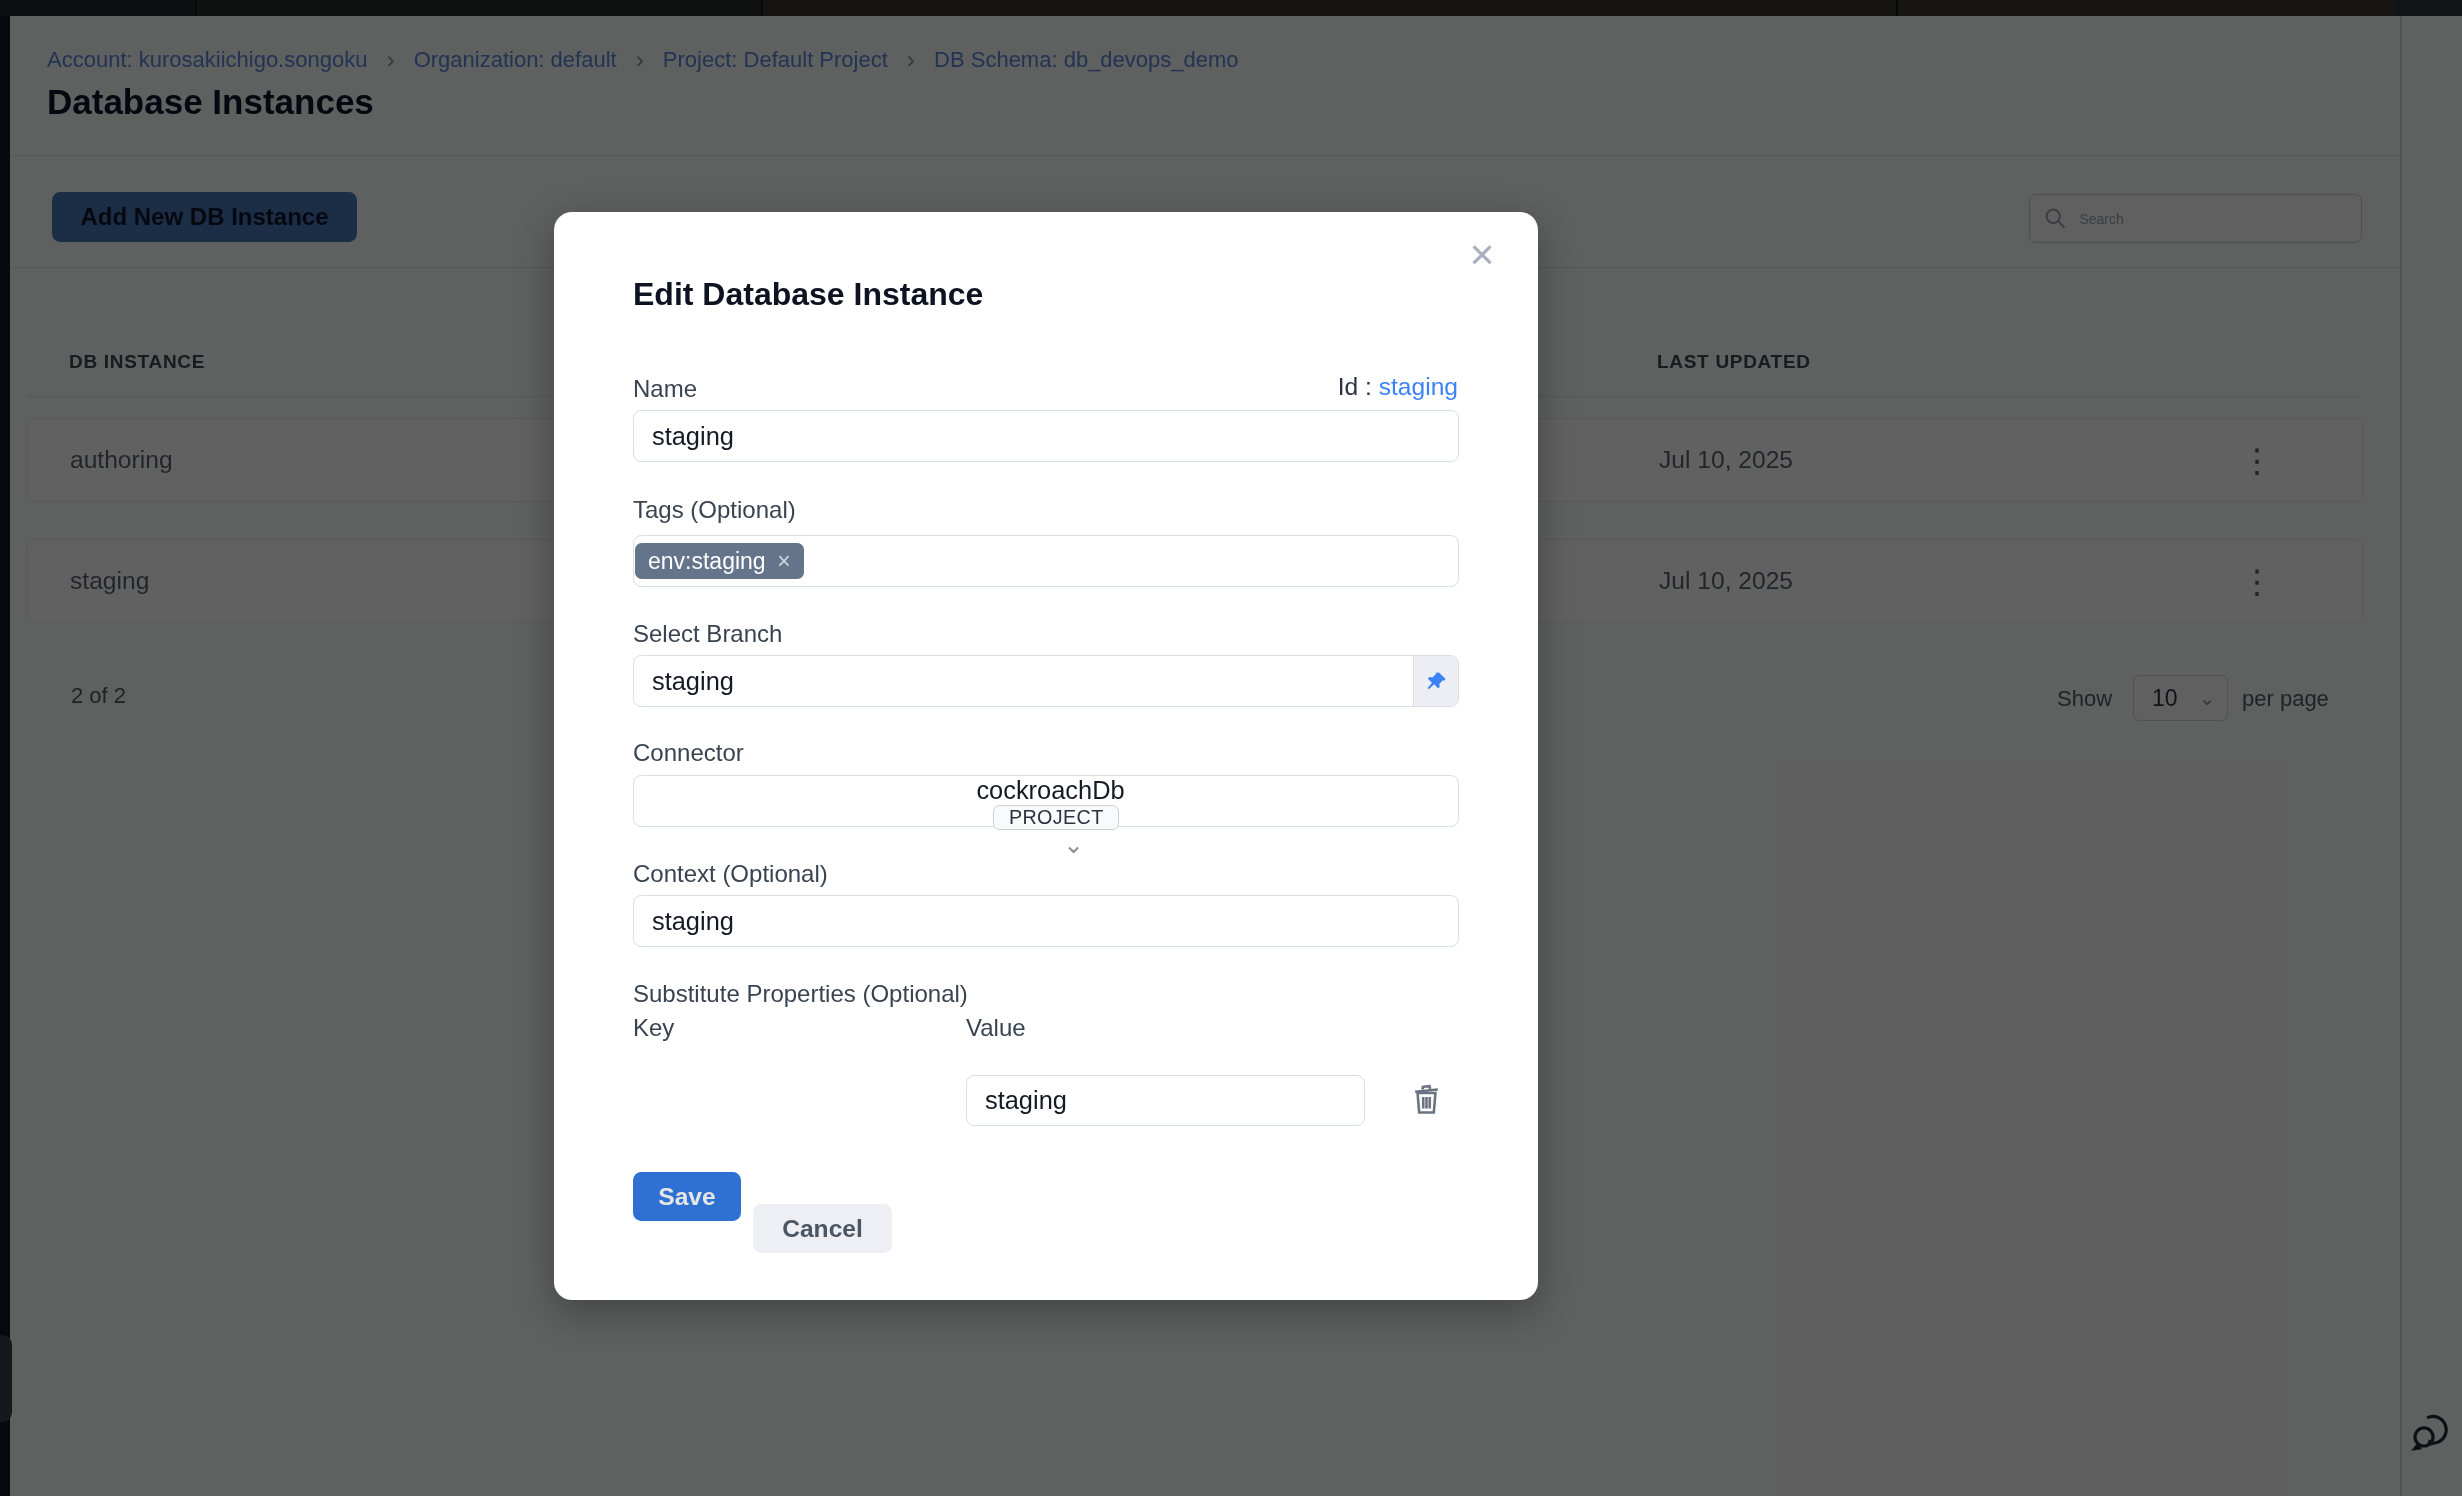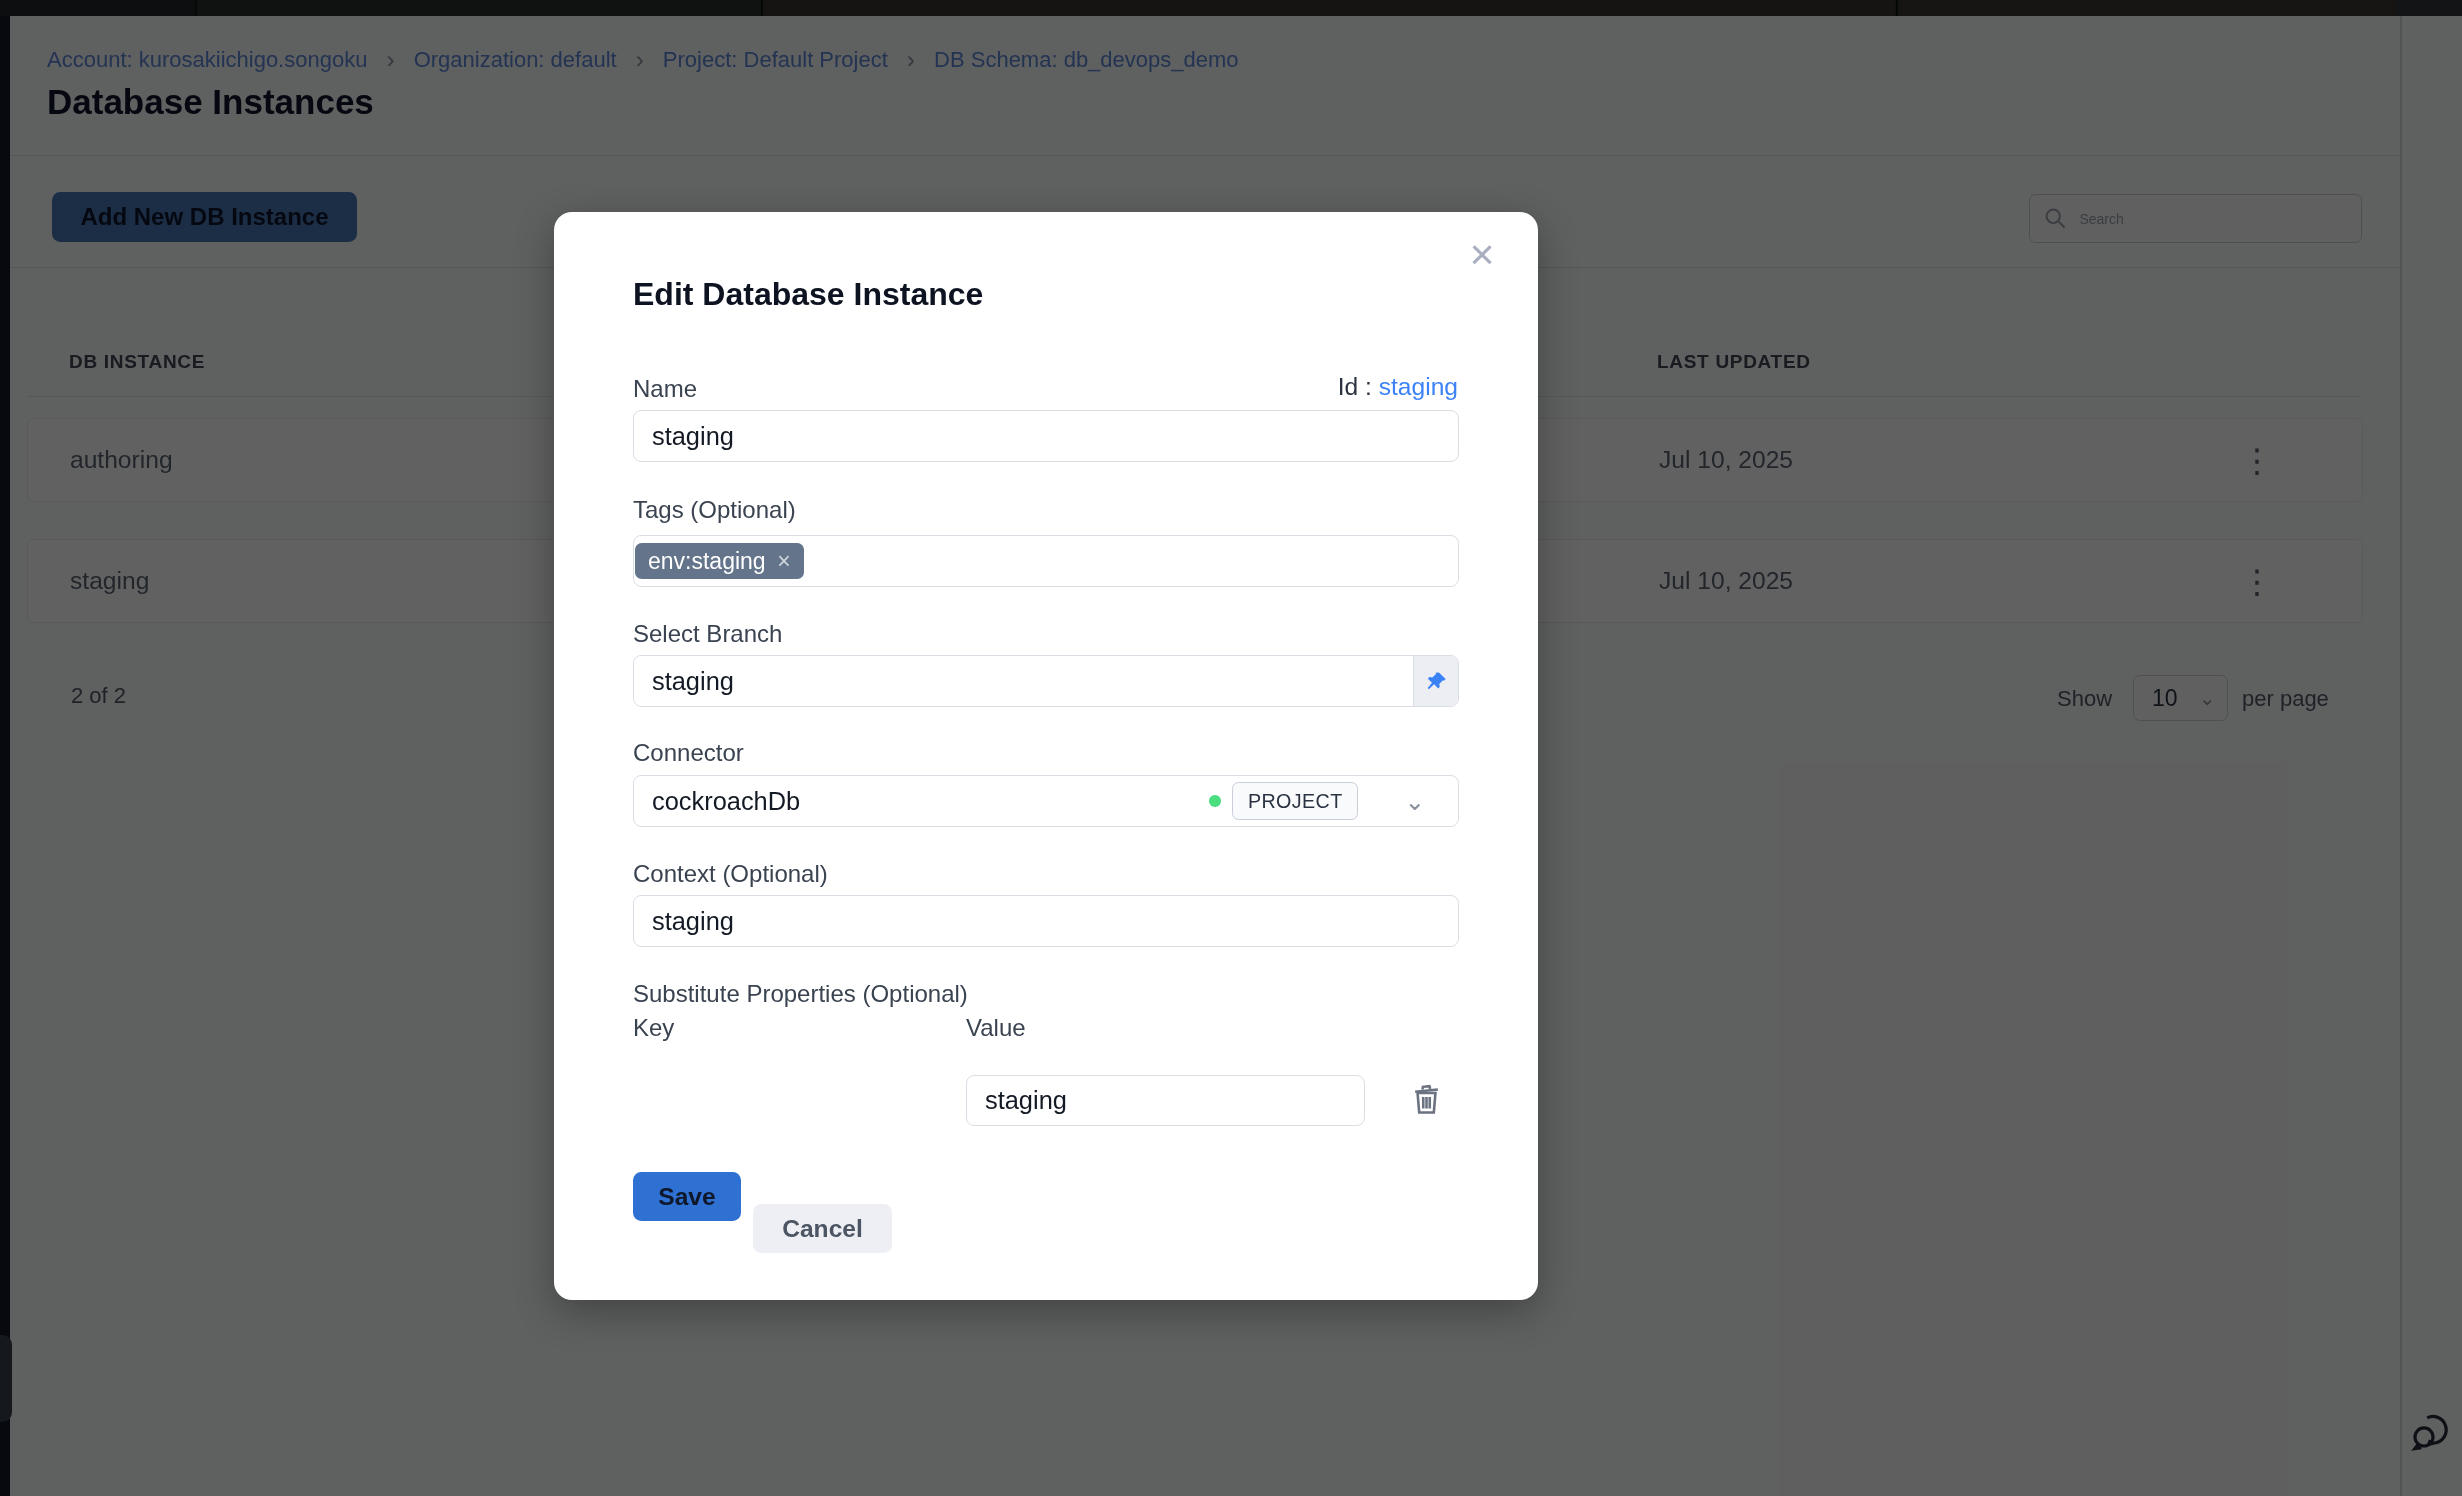--- a/index.html
+++ b/index.html
@@ -82,33 +82,33 @@
         padding:0 13px;font-size:23px;color:#fff;cursor:default;}
   .chipx{margin-left:11.5px;color:#cdd4dc;font-size:23px;cursor:pointer;}
   .branchwrap{position:absolute;left:79px;top:443px;width:826px;height:52px;
               border:1.6px solid #d9dde4;border-radius:8.2px;box-sizing:border-box;display:flex;}
   .branchwrap input{flex:1;border:0;outline:0;font-size:25.4px;color:#141a24;padding-left:18px;
                     border-radius:8.2px 0 0 8.2px;font-family:"Liberation Sans",sans-serif;}
   .pinbtn{width:44px;background:#eceef3;border-left:1.6px solid #d9dde4;border-radius:0 6.6px 6.6px 0;
           display:flex;align-items:center;justify-content:center;cursor:pointer;}
   .connector{position:absolute;left:79px;top:563px;width:826px;height:52px;
              border:1.6px solid #d9dde4;border-radius:8.2px;box-sizing:border-box;display:flex;
-             align-items:center;padding:0 33px 0 18px;cursor:pointer;}
+             align-items:center;padding:0 9px 0 18px;cursor:pointer;flex-direction:column;}
   .connval{flex:1;font-size:25.4px;color:#141a24;}
   .gdot{width:11.5px;height:11.5px;border-radius:50%;background:#4ade80;}
   .scopebadge{margin-left:11.5px;height:36px;border:1.6px solid #c8cfda;border-radius:6.6px;
               background:#f8fafc;display:flex;align-items:center;padding:0 14.8px;
               font-size:19.7px;letter-spacing:0.4px;color:#2a3342;}
   .connchev{margin-left:46px;color:#8a919c;font-size:24.6px;}
   .subkey{left:79px !important;width:306px !important;}
   .subval{left:412px !important;width:399px !important;}
   .trashbtn{position:absolute;left:853px;top:868px;width:39px;height:39px;cursor:pointer;}
   .savebtn{position:absolute;left:79px;top:960px;width:108px;height:49px;background:#2e71d3;
            border-radius:8.2px;display:flex;align-items:center;justify-content:center;
-           color:#0f172a;font-size:24.6px;font-weight:bold;cursor:pointer;}
+           color:#e5e5e5;font-size:24.6px;font-weight:bold;cursor:pointer;}
   .cancelbtn{position:absolute;left:199px;top:992px;width:139px;height:49px;background:#edeff4;
              border-radius:8.2px;display:flex;align-items:center;justify-content:center;
              color:#4b5563;font-size:24.6px;font-weight:bold;cursor:pointer;}
 </style>
 </head>
 <body>
 
 <div class="stage">
 
   <div class="abs tabstrip">

